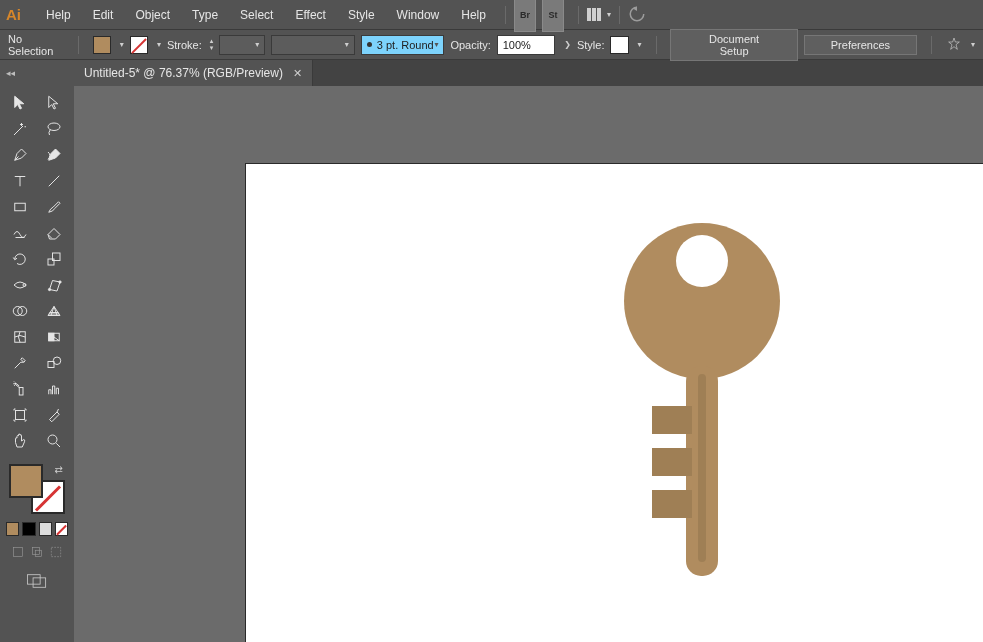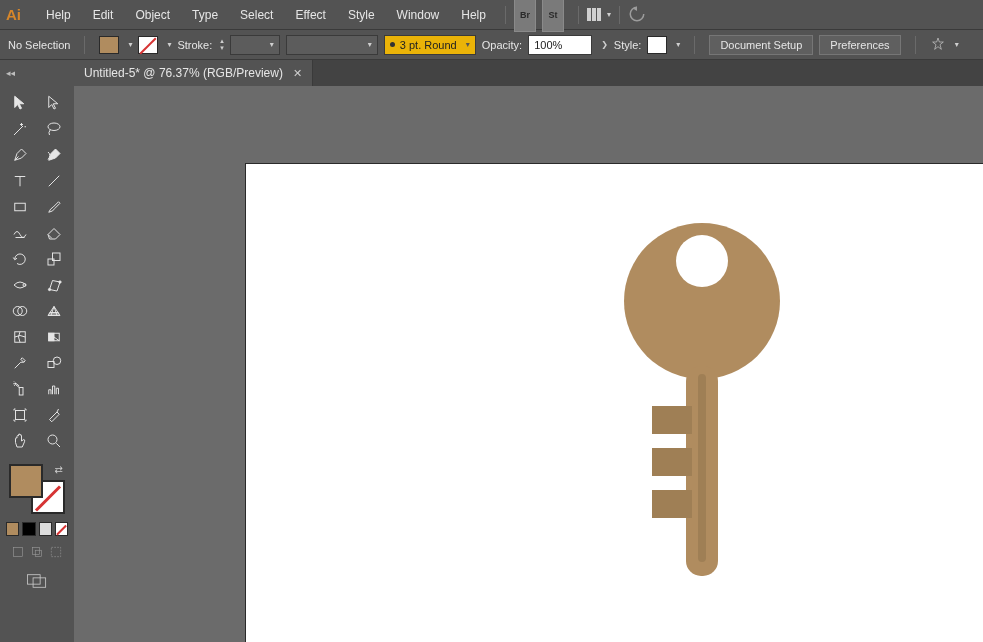--- a/index.html
+++ b/index.html
@@ -20,21 +20,21 @@
 .swatch { width: 20px; height: 18px; border: 1px solid #2a2a2a; }
 .fill-sw { background: #b08c5f; }
 .stroke-sw { background: #fff; position: relative; }
 .stroke-sw::after { content: ""; position: absolute; left: -2px; right: -2px; top: 50%; border-top: 2px solid #d63434; transform: rotate(-45deg); }
 .ddcaret { display:inline-flex; flex-direction:column; gap:1px; margin-left:2px;}
 .ddcaret::before{content:"▴";font-size:7px;color:#cfcfcf;line-height:6px;}
 .ddcaret::after{content:"▾";font-size:7px;color:#cfcfcf;line-height:6px;}
 .ctrl-box { height: 20px; background: #5c5c5c; border: 1px solid #3a3a3a; display: flex; align-items: center; padding: 0 5px; }
 .ctrl-wide { width: 50px; }
 .ctrl-xwide { width: 92px; }
-.btn { background: #5f5f5f; border: 1px solid #767676; color: #e6e6e6; font-size: 11px; padding: 3px 10px; cursor: pointer; }
+.btn { background: #5f5f5f; border: 1px solid #767676; color: #e6e6e6; font-size: 11px; padding: 3px 26px; cursor: pointer; }
 .star-icon svg { width: 16px; height: 16px; }
 
 .tabbar { height: 26px; background: #434343; display:flex; align-items:stretch; }
 .dockctrl { width: 74px; background:#535353; display:flex; align-items:center; justify-content:flex-start; padding-left:6px; font-size:9px; color:#bdbdbd;}
 .tab { background: #535353; display: flex; align-items: center; padding: 0 10px; gap: 10px; font-size: 12px; color: #e6e6e6; border-right:1px solid #3a3a3a;}
 .tab .close { font-size: 11px; color: #cfcfcf; cursor: pointer; }
 
 .workarea { position: absolute; top: 86px; bottom: 0; left: 0; right: 0; display: flex; }
 
 .toolbox { width: 74px; background: #535353; padding: 6px 6px; display: flex; flex-direction: column; gap: 6px; }
@@ -103,21 +103,21 @@
   <span class="chip">Stroke:</span>
   <span class="ddcaret"></span>
   <span class="ctrl-box ctrl-wide">
       <span></span>
       <span class="dd" style="margin-left:auto">▾</span>
     </span>
   <span class="ctrl-box ctrl-xwide">
       <span></span>
       <span class="dd" style="margin-left:auto">▾</span>
     </span>
-  <span class="ctrl-box ctrl-xwide" style="background:#eab308;color:#222">
+  <span class="ctrl-box ctrl-xwide" style="background:#7dd3fc;color:#222">
     <span style="width:5px;height:5px;border-radius:50%;background:#333;margin-right:5px"></span>
     <span>3 pt. Round</span>
     <span class="dd" style="margin-left:auto;color:#555">▾</span>
   </span>
   <span class="chip">Opacity:</span>
   <span class="ctrl-box" style="background:#fff;color:#222;width:64px">
       <span>100%</span>
     </span>
   <span class="dd">❯</span>
   <span class="chip">Style:</span>

